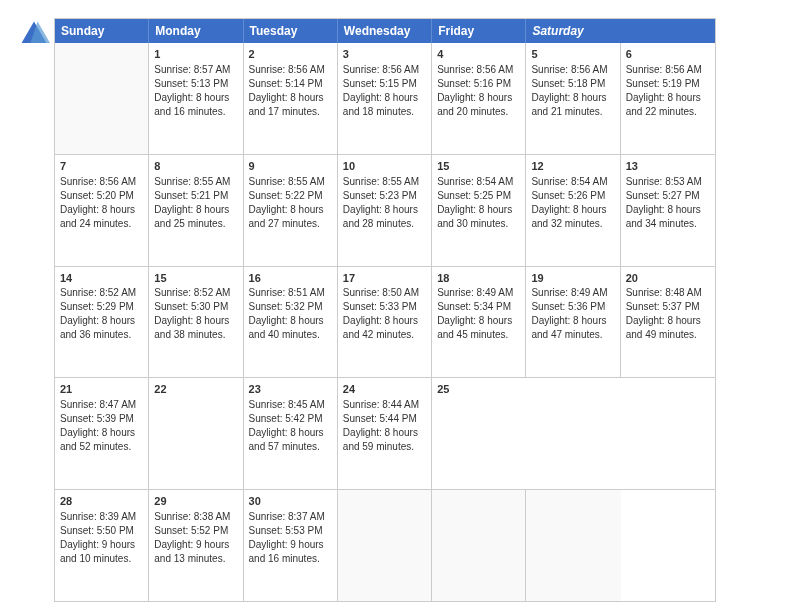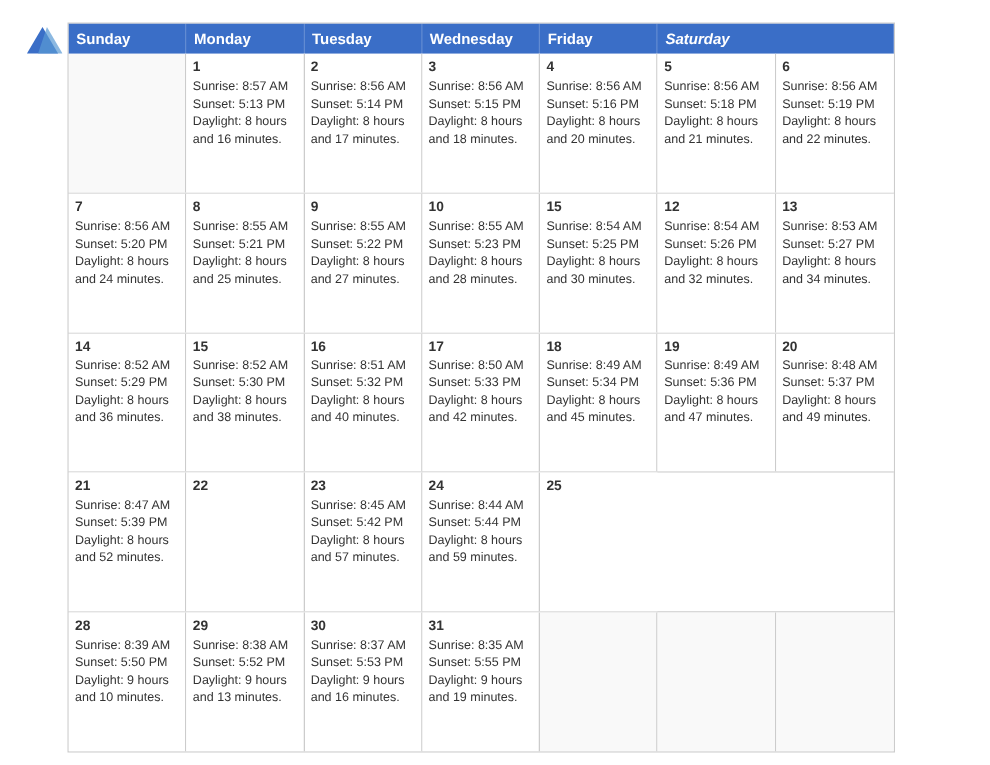--- a/index.html
+++ b/index.html
@@ -259,23 +259,19 @@
             <div class="info">Sunrise: 8:39 AM<br>Sunset: 5:50 PM<br>Daylight: 9 hours and 10 minutes.</div>
           </div>
           <div class="cal-cell">
             <span class="day-num">29</span>
             <div class="info">Sunrise: 8:38 AM<br>Sunset: 5:52 PM<br>Daylight: 9 hours and 13 minutes.</div>
           </div>
           <div class="cal-cell">
             <span class="day-num">30</span>
             <div class="info">Sunrise: 8:37 AM<br>Sunset: 5:53 PM<br>Daylight: 9 hours and 16 minutes.</div>
           </div>
-          <div class="cal-cell">
-            <span class="day-num">31</span>
-            <div class="info">Sunrise: 8:35 AM<br>Sunset: 5:55 PM<br>Daylight: 9 hours and 19 minutes.</div>
-          </div>
           <div class="cal-cell empty"></div>
           <div class="cal-cell empty"></div>
           <div class="cal-cell empty"></div>
         </div>
       </div>
   </div>
 </div>
 
 </body></html>

